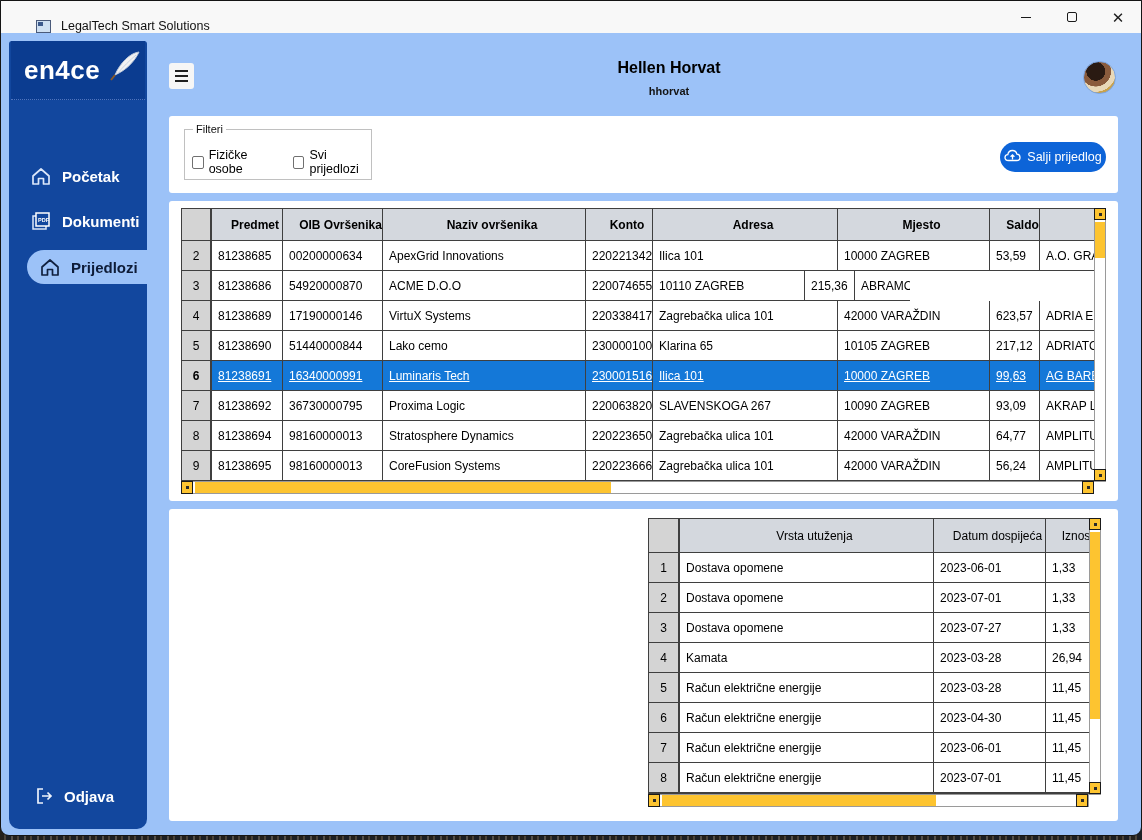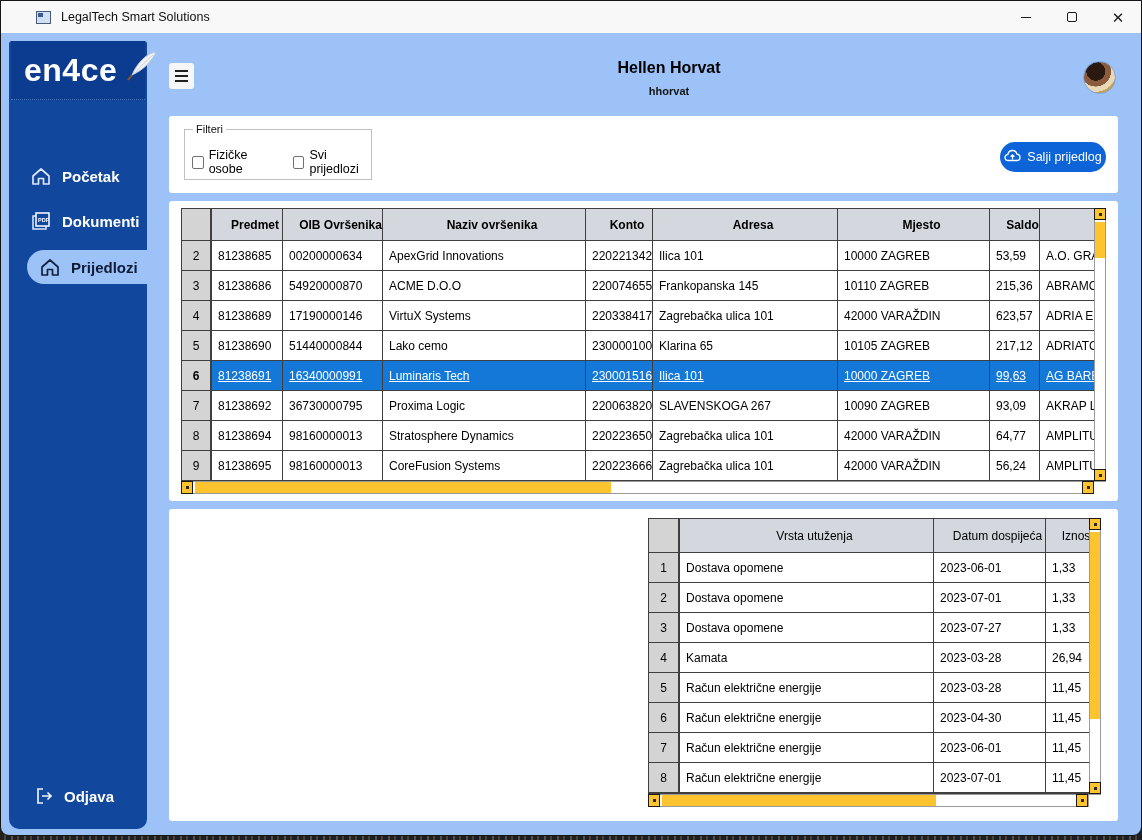--- a/index.html
+++ b/index.html
@@ -5,36 +5,36 @@
   * { margin:0; padding:0; box-sizing:border-box; }
   html,body { width:1142px; height:840px; font-family:"Liberation Sans", sans-serif; }
   body { background:repeating-linear-gradient(90deg,#23201c 0 4px,#4a4238 4px 6px,#1c1f24 6px 11px,#55504a 11px 13px); }
 
   .window { position:absolute; left:0; top:0; width:1142px; height:836px;
             background:var(--background,#9cc2f8); border:1px solid #141414;
             border-radius:0 0 9px 9px; overflow:hidden; }
 
   
   .titlebar { position:absolute; left:0; top:0; width:100%; height:32px; background:#f8f8f8;
-              display:flex; align-items:center; }
+              display:flex; align-items:flex-end; }
   .app-icon { width:15px; height:13px; margin-left:35px; border:1px solid #4a5a7a; background:#cfe0f2; position:relative; }
   .app-icon::before { content:""; position:absolute; left:1px; top:1px; width:5px; height:4px; background:#3c5a8c; }
   .titlebar-title { margin-left:10px; font-size:12.5px; color:#101010; }
   .win-controls { margin-left:auto; display:flex; height:32px; }
   .win-btn { width:46px; height:32px; display:flex; align-items:center; justify-content:center; color:#1a1a1a; }
   .glyph-min { width:10px; height:1px; background:#1a1a1a; }
   .glyph-max { width:10px; height:10px; border:1px solid #1a1a1a; border-radius:2px; }
   .glyph-close { font-size:15px; font-weight:400; line-height:1; }
 
   
   .sidebar { position:absolute; left:8px; top:40px; width:138px; height:788px;
              background:var(--sidebar,#12479e); border-radius:3px 3px 10px 10px; }
   .logo-box { position:absolute; left:2px; top:0; width:134px; height:59px; background:#0b3c90;
               border-bottom:1px dotted #4f74bd; display:flex; align-items:center; }
-  .logo-text { color:#fff; font-size:32px; font-weight:bold; margin-left:13px; letter-spacing:0.5px; }
+  .logo-text { color:#fff; font-size:26px; font-weight:bold; margin-left:13px; letter-spacing:0.5px; }
   .logo-feather { margin-left:8px; margin-top:-6px; }
   .nav-item { position:absolute; left:0; width:138px; height:34px; display:flex; align-items:center;
               color:#fff; font-size:15px; font-weight:bold; cursor:default; }
   .nav-item .nicon { margin-left:22px; margin-right:11px; display:flex; }
   .nav-item.active { left:18px; width:120px; background:var(--background,#9cc2f8);
                      border-radius:17px 0 0 17px; color:#0e1c38; }
   .nav-item.active .nicon { margin-left:13px; }
   .logout { position:absolute; left:0; bottom:18px; width:138px; height:30px; display:flex; align-items:center;
             color:#fff; font-size:15px; font-weight:bold; }
   .logout .nicon { margin-left:26px; margin-right:10px; display:flex; }
@@ -228,21 +228,20 @@
           <div class="tcell c6">10000 ZAGREB</div>
           <div class="tcell c7">53,59</div>
           <div class="tcell c8">A.O.  GRA</div>
         </div>
         <div class="trow">
           <div class="tcell c0 rowhead">3</div>
           <div class="tcell c1">81238686</div>
           <div class="tcell c2">54920000870</div>
           <div class="tcell c3">ACME D.O.O</div>
           <div class="tcell c4">2200746556</div>
-          <div class="tcell c5">Frankopanska 145</div>
           <div class="tcell c6">10110 ZAGREB</div>
           <div class="tcell c7">215,36</div>
           <div class="tcell c8">ABRAMOV</div>
         </div>
         <div class="trow">
           <div class="tcell c0 rowhead">4</div>
           <div class="tcell c1">81238689</div>
           <div class="tcell c2">17190000146</div>
           <div class="tcell c3">VirtuX Systems</div>
           <div class="tcell c4">2203384176</div>

